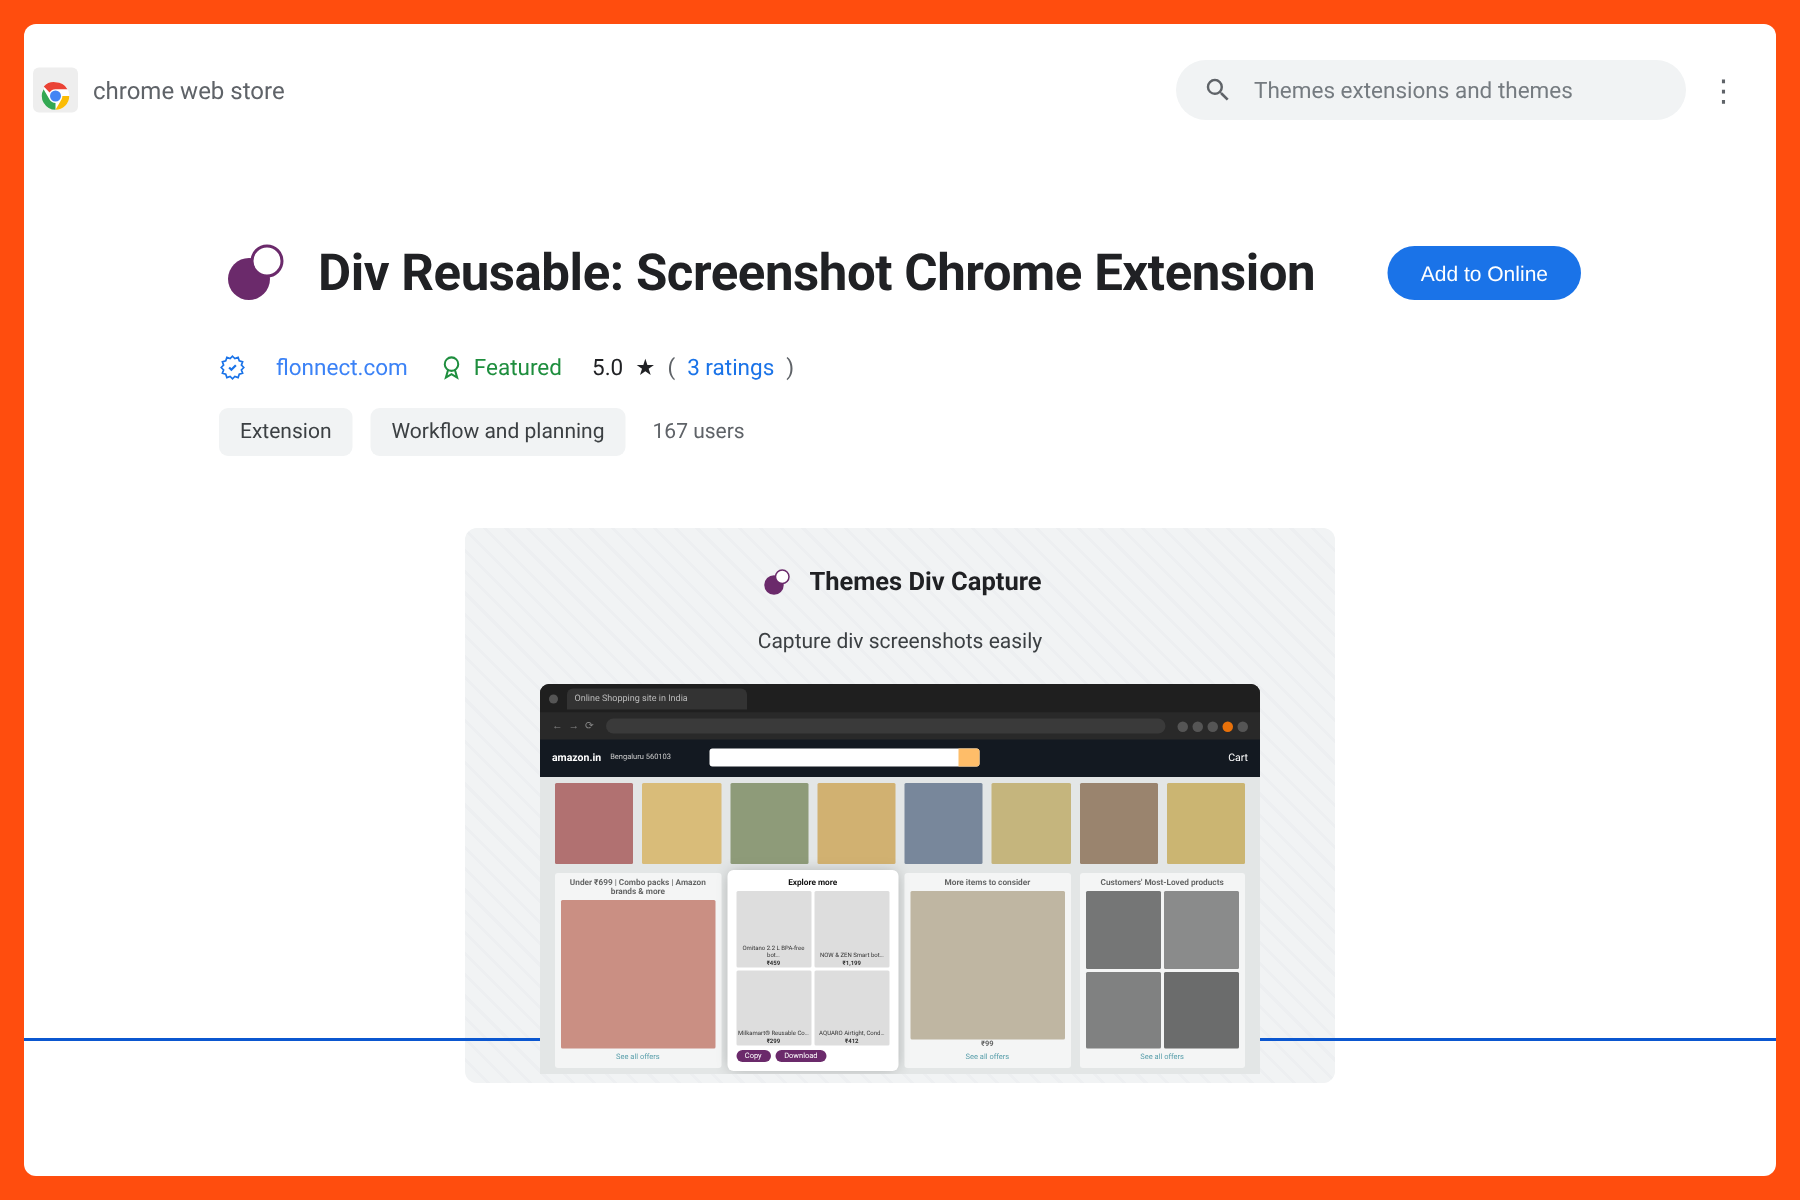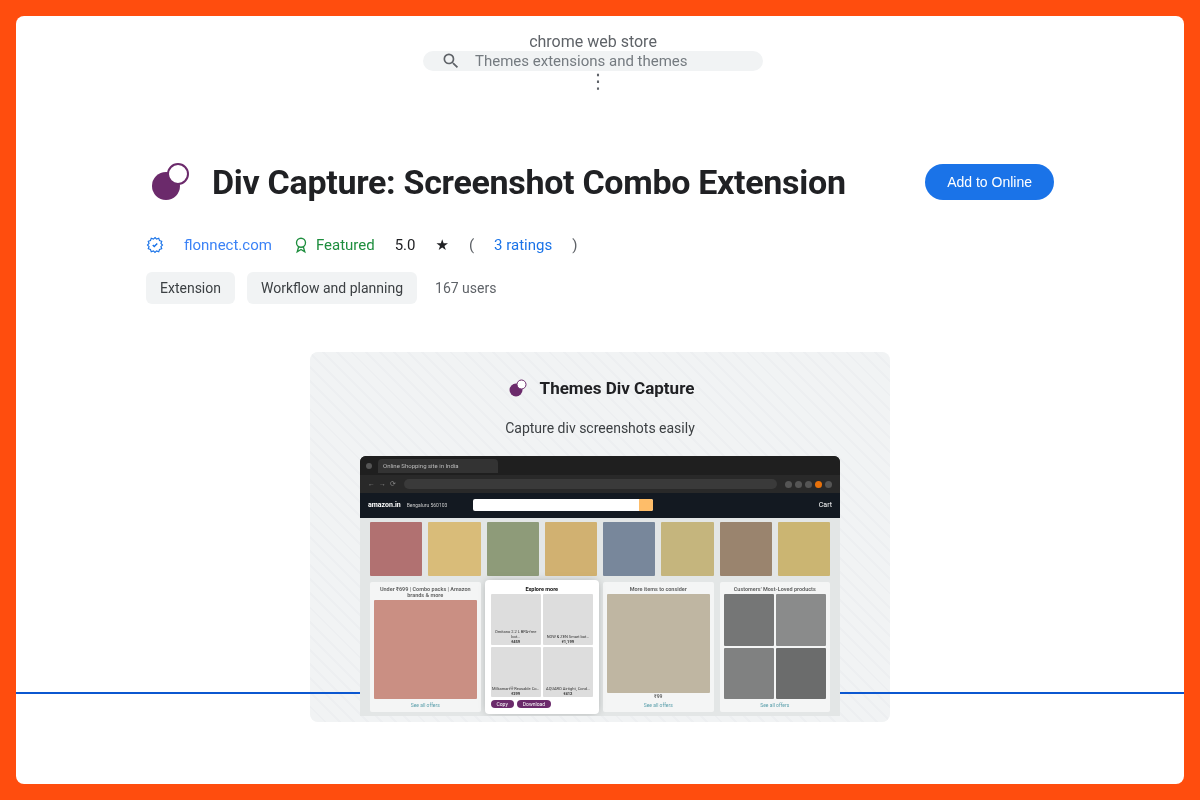--- a/index.html
+++ b/index.html
@@ -1,20 +1,20 @@
 <!DOCTYPE html>
 <html><head>
 <meta charset="utf-8">
 <style>
   * { box-sizing: border-box; margin: 0; padding: 0; }
   html, body { width: 1200px; height: 800px; font-family: -apple-system, BlinkMacSystemFont, "Segoe UI", Roboto, Arial, sans-serif; }
   .outer-frame { width: 1200px; height: 800px; background: #FF4D0E; padding: 16px; }
   .inner-page { width: 100%; height: 100%; background: #fff; border-radius: 8px; overflow: hidden; position: relative; }
   
-  .topbar { display: flex; align-items: center; height: 72px; padding: 16px 20px 0 6px; flex-direction: column; }
+  .topbar { display: flex; align-items: center; height: 72px; padding: 16px 20px 0 6px; }
   .logo-box { width: 30px; height: 30px; background: #eee; border-radius: 4px; display:flex; align-items:flex-end; justify-content:center; overflow:hidden; margin-right:10px;}
   .store-name { font-size: 16px; color: #5f6368; font-weight: 400; }
   .tabs { display: flex; margin-left: 56px; gap: 36px; }
   .tab { font-size: 14.5px; color: #5f6368; cursor: pointer; padding: 26px 0; position:relative; font-weight:500;}
   .tab.active { color: #1a73e8; }
   .tab.active::after { content:""; position:absolute; left:-3px; right:-3px; bottom:-1px; height:3px; background:#1a73e8; border-radius:3px 3px 0 0;}
   .spacer { flex: 1; }
   .searchbar { width: 340px; height: 40px; background: #f1f3f4; border-radius: 24px; display:flex; align-items:center; padding: 0 18px; color:#5f6368; cursor:text;}
   .searchbar svg { width: 20px; height:20px; fill:#5f6368; margin-right: 14px;}
   .searchbar span { font-size: 15px; color:#757b80;}
@@ -22,21 +22,21 @@
   
   .content { padding: 0 130px; }
   .ext-header { display:flex; align-items:center; padding-top: 70px; }
   .ext-icon { width: 48px; height: 48px; margin-right: 18px; position:relative;}
   .ext-title { font-size: 34px; font-weight: 700; color:#202124; letter-spacing:-0.3px;}
   .btn-add { margin-left:auto; background:#1a73e8; color:#fff; border:none; border-radius:20px; height:36px; padding: 0 22px; font-size:14px; font-weight:500; cursor:pointer;}
   
   .meta-row1 { display:flex; align-items:center; gap: 20px; margin-top: 30px; font-size:15px;}
   .link-blue { color:#3b82f6; cursor:pointer; display:flex; align-items:center; gap:20px;}
   .featured { color:#1e8e3e; display:flex; align-items:center; gap:6px;}
-  .rating { color:#202124; display:flex; align-items:center; gap:20px;}
+  .rating { color:#202124; display:flex; align-items:center; gap:8px;}
   .rating .star { color:#202124;}
   .rating .rl { color:#1a73e8;}
   .rating .rp { color:#5f6368;}
   
   .meta-row2 { display:flex; align-items:center; gap:12px; margin-top: 18px; font-size:14px;}
   .chip { background:#f1f3f4; color:#3c4043; padding: 8px 14px; border-radius:6px; cursor:pointer;}
   .users { color:#5f6368; margin-left: 6px;}
   
   .preview-container { margin: 48px auto 0 auto; width: 580px; background:#f1f3f4; border-radius:8px; padding: 24px 0 0 0; position:relative; height: 370px; overflow:hidden;}
   .preview-container::before{ content:""; position:absolute; inset:0; background: repeating-linear-gradient(45deg, #e9ebee 0 2px, #f1f3f4 2px 10px); opacity:0.5; border-radius:8px;}
@@ -103,21 +103,21 @@
     </div>
 
     <div class="content">
       <div class="ext-header">
         <div class="ext-icon">
           <svg viewBox="0 0 48 48" width="48" height="48">
               <circle cx="20" cy="28" r="14" fill="#6b2a6b"></circle>
               <circle cx="32" cy="16" r="10" fill="#fff" stroke="#6b2a6b" stroke-width="2"></circle>
             </svg>
         </div>
-        <div class="ext-title">Div Capture: Screenshot Combo Extension</div>
+        <div class="ext-title">Div Reusable: Screenshot Chrome Extension</div>
         <button class="btn-add">Add to Online</button>
       </div>
 
       <div class="meta-row1">
         <span class="link-blue">
           <svg width="18" height="18" viewBox="0 0 24 24" fill="none">
               <path d="M12 2l2.09 2.09L17 3l1 3 3 1-1.09 2.91L22 12l-2.09 2.09L21 17l-3 1-1 3-2.91-1.09L12 22l-2.09-2.09L7 21l-1-3-3-1 1.09-2.91L2 12l2.09-2.09L3 7l3-1 1-3 2.91 1.09z" stroke="#1a73e8" stroke-width="1.5"></path>
               <path d="M9 12l2 2 4-4" stroke="#1a73e8" stroke-width="2" fill="none"></path>
             </svg>
           <span>flonnect.com</span>

